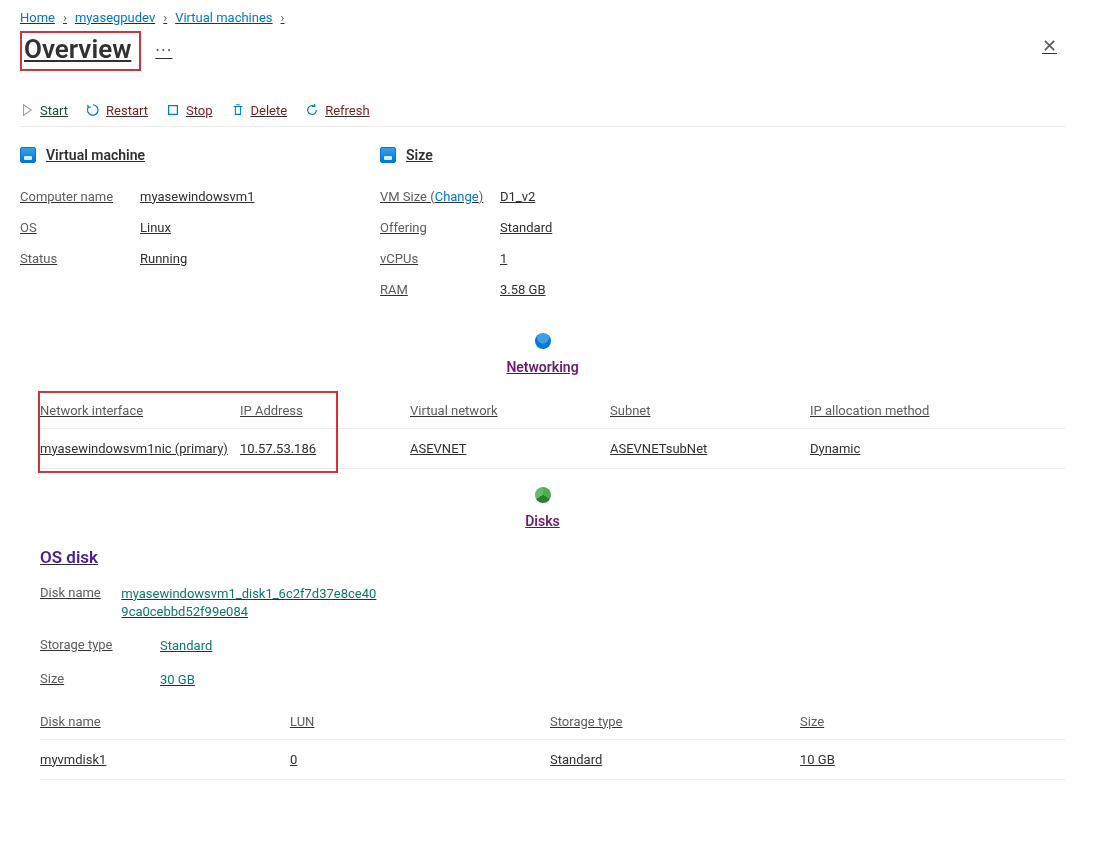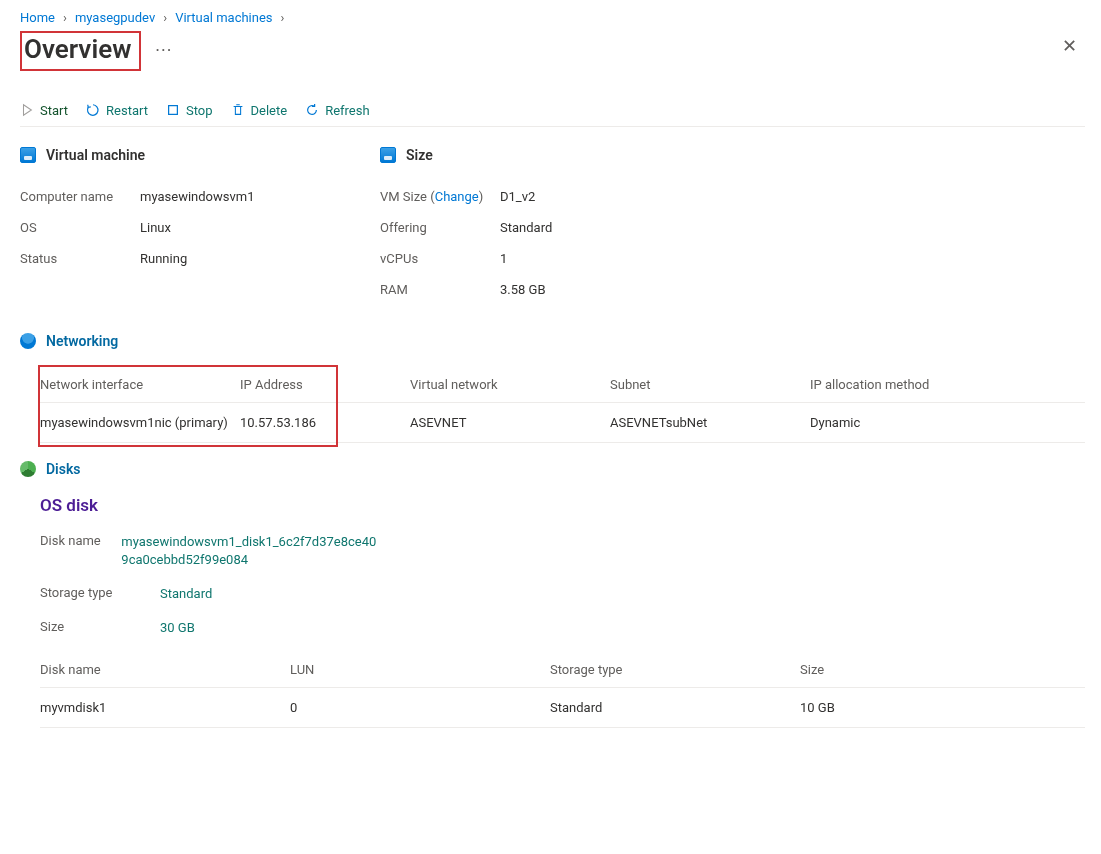--- a/index.html
+++ b/index.html
@@ -6,21 +6,21 @@
   body {
     margin: 0;
     font-family: "Segoe UI", -apple-system, BlinkMacSystemFont, Roboto, sans-serif;
     font-size: 13px;
     color: #323130;
     background: #fff;
     width: 1101px;
   }
   a.link { color: #0078d4; text-decoration: none; cursor: pointer; }
 
-  .container { padding: 8px 16px 30px 20px; }
+  .container { padding: 8px 36px 30px 20px; text-decoration: underline; }
 
   
   .breadcrumb {
     display: flex;
     align-items: center;
     gap: 8px;
     font-size: 13px;
     color: #605e5c;
     padding: 2px 0 6px 0;
   }
@@ -58,21 +58,21 @@
     gap: 18px;
     padding: 8px 0;
     border-bottom: 1px solid #edebe9;
     margin-bottom: 20px;
   }
   .tb-item {
     display: flex;
     align-items: center;
     gap: 6px;
     font-size: 13px;
-    color: #0f766e;
+    color: #7f1d1d;
     cursor: pointer;
   }
   .tb-item.disabled { color: #14532d; cursor: default; }
   .tb-icon { width: 14px; height: 14px; display: inline-flex; align-items: center; justify-content: center; }
   .tb-icon svg { width: 14px; height: 14px; }
 
   
   .props {
     display: flex;
     gap: 0;
@@ -82,21 +82,21 @@
   .props-col + .props-col { flex: 1 1 auto; }
   .section-head {
     display: flex;
     align-items: center;
     gap: 10px;
     font-weight: 600;
     font-size: 14px;
     color: #323130;
     margin-bottom: 18px;
   }
-  .section-head.linkish { color: #0369a1; cursor: pointer; }
+  .section-head.linkish { color: #701a75; cursor: pointer; flex-direction: column; }
   .vm-icon, .net-icon, .disk-icon {
     width: 16px; height: 16px; display: inline-block; position: relative;
   }
   .vm-icon { border: 1px solid #0078d4; background: linear-gradient(#3ba0e6,#0078d4); border-radius:2px; }
   .vm-icon::after { content:""; position:absolute; left:3px; right:3px; bottom:2px; height:4px; background:#fff; opacity:.85; border-radius:1px; }
 
   .kv-row {
     display: flex;
     align-items: baseline;
     padding: 8px 0;

